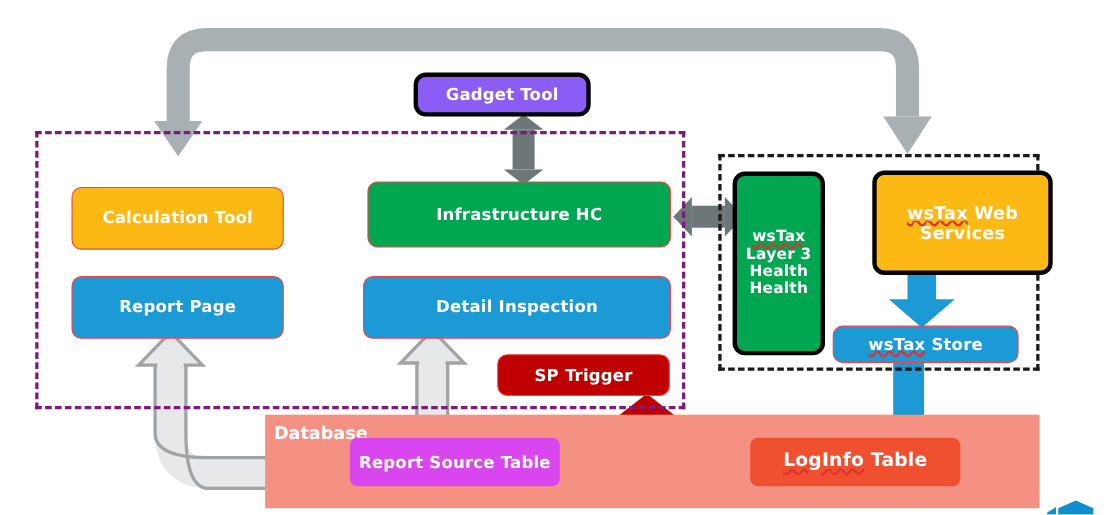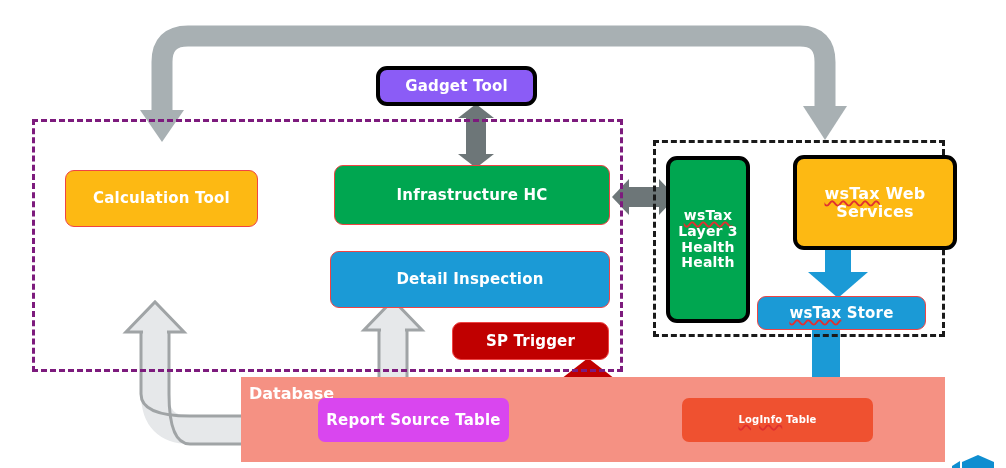--- a/index.html
+++ b/index.html
@@ -136,20 +136,23 @@
   <div class="dashed-black" style="left:653px;top:140px;width:292px;height:197px;"></div>
 
   <div class="node black-border" style="left:376px;top:66px;width:161px;height:40px;background:#8b5cf6;font-size:15px;">
     <span>Gadget Tool</span>
   </div>
 
   <div class="node grey-border" style="left:65px;top:170px;width:193px;height:57px;background:#fdb913;font-size:15px;">
     <span>Calculation Tool</span>
   </div>
 
+  <div class="node grey-border" style="left:65px;top:251px;width:193px;height:57px;background:#1b9ad6;font-size:15px;">
+    <span>Report Page</span>
+  </div>
 
   <div class="node grey-border" style="left:334px;top:165px;width:276px;height:60px;background:#00a650;font-size:15px;">
     <span>Infrastructure HC</span>
   </div>
 
   <div class="node grey-border" style="left:452px;top:322px;width:157px;height:38px;background:#c00000;font-size:15px;">
     <span>SP Trigger</span>
   </div>
 
   <div class="node grey-border" style="left:330px;top:251px;width:280px;height:57px;background:#1b9ad6;font-size:15px;">
@@ -169,17 +172,17 @@
   </div>
 
   <div class="node grey-border" style="left:757px;top:296px;width:169px;height:34px;background:#1b9ad6;font-size:15px;">
     <span><span class="sp-underline">wsTax</span><span> Store</span></span>
   </div>
 
   <div class="node" style="left:318px;top:398px;width:191px;height:44px;background:#d946ef;border-radius:7px;font-size:15px;">
     <span>Report Source Table</span>
   </div>
 
-  <div class="node" style="left:682px;top:398px;width:191px;height:44px;background:#ef5130;border-radius:7px;font-size:10px;">
+  <div class="node" style="left:682px;top:398px;width:191px;height:44px;background:#ef5130;border-radius:7px;font-size:17px;">
     <span><span class="sp-underline">LogInfo</span><span> Table</span></span>
   </div>
 
 </div>
 
 </body></html>

